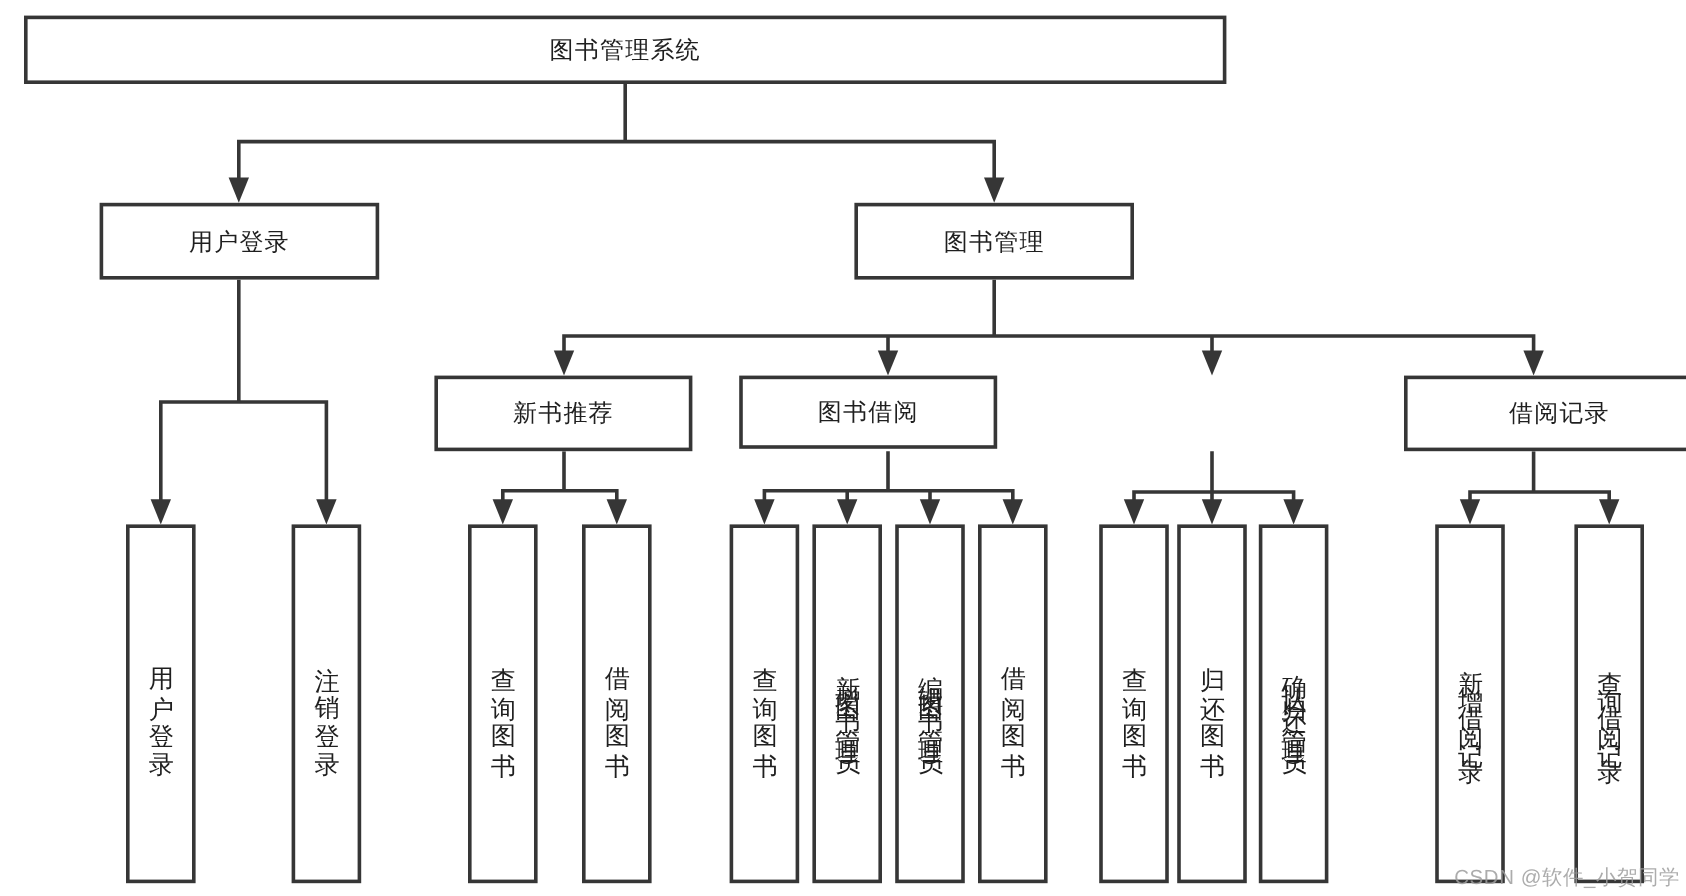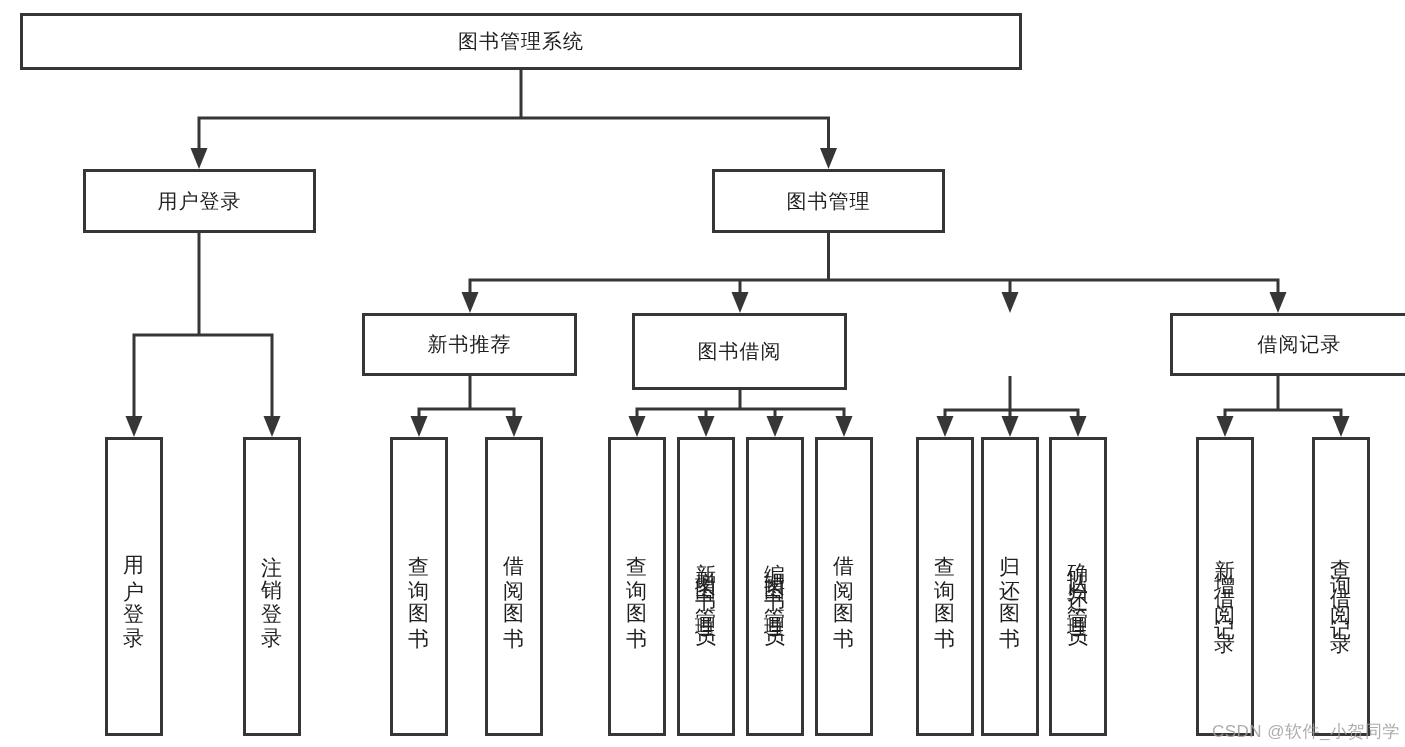--- a/index.html
+++ b/index.html
@@ -83,21 +83,21 @@
   <div class="box" style="left:83px;top:169px;width:233px;height:64px">
     <span class="h-label">用户登录</span>
   </div>
   <div class="box" style="left:362px;top:313px;width:215px;height:63px">
     <span class="h-label">新书推荐</span>
   </div>
 
   <div class="box" style="left:712px;top:169px;width:233px;height:64px">
     <span class="h-label">图书管理</span>
   </div>
-  <div class="box" style="left:632px;top:313px;width:215px;height:77px">
+  <div class="box" style="left:616px;top:313px;width:215px;height:61px">
     <span class="h-label">图书借阅</span>
   </div>
   <div class="box" style="left:1170px;top:313px;width:259px;height:63px">
     <span class="h-label">借阅记录</span>
   </div>
 
   <div class="box" style="left:105px;top:437px;width:58px;height:299px">
     <span class="v-text" style="letter-spacing: 24px;">用户登录</span>
   </div>
   <div class="box" style="left:243px;top:437px;width:58px;height:299px">

